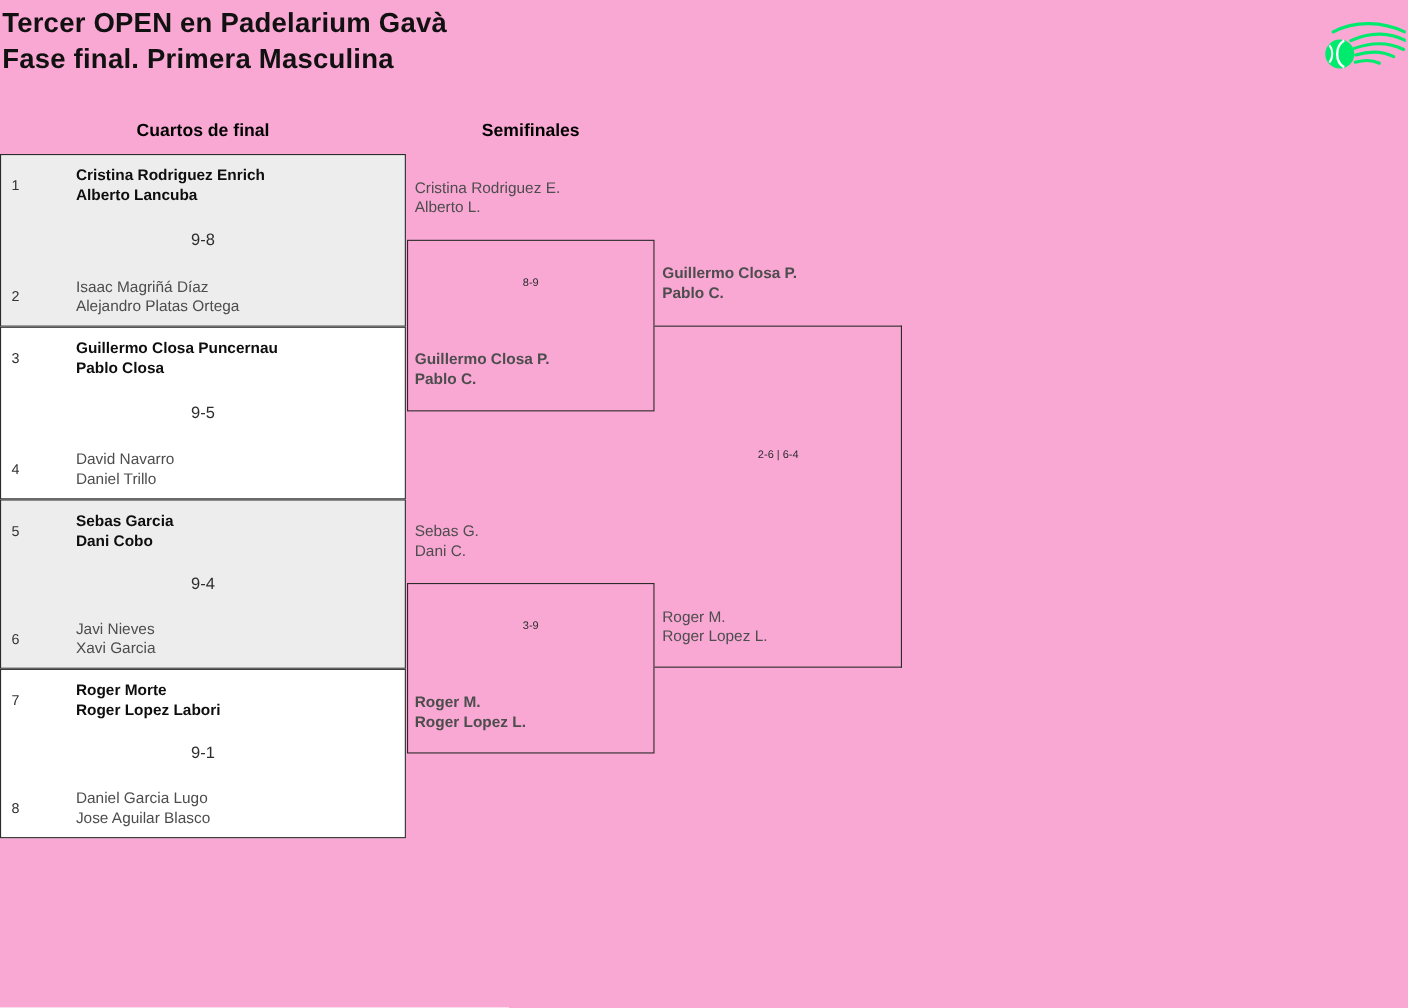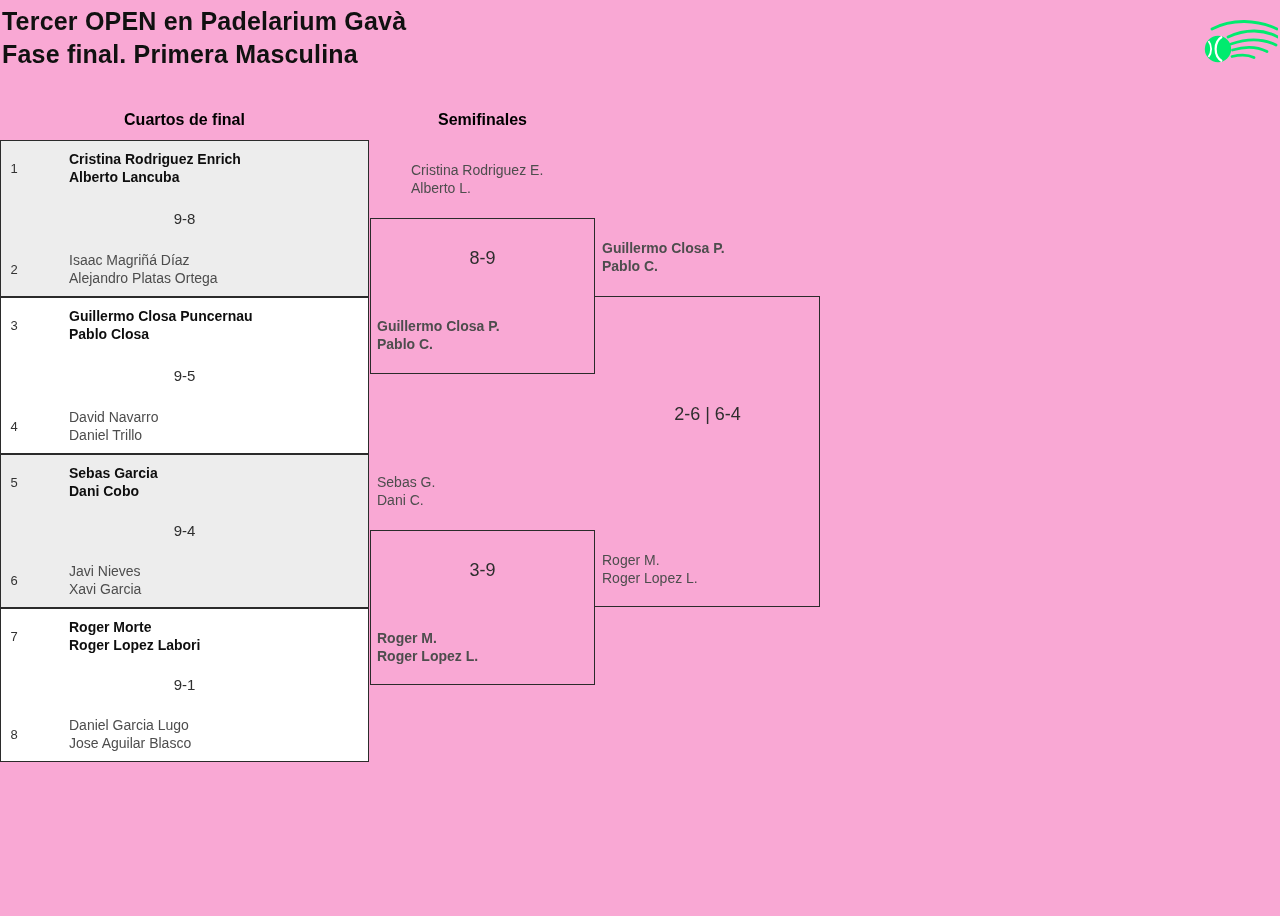--- a/index.html
+++ b/index.html
@@ -31,21 +31,21 @@
     text-align:center; font-size:15px; line-height:18px; color:#2e2e2e; }
 
   .sf-box { position:absolute; left:370px; width:225px; box-sizing:border-box;
     border:1px solid #2b2b2b; background:transparent; }
   .final-box { position:absolute; left:595px; width:225px; box-sizing:border-box;
     border:1px solid #2b2b2b; border-left:none; background:transparent; }
 
   .float-label { position:absolute; font-size:14px; line-height:18px; color:#4d4d4d; }
   .float-label span { display:block; white-space:nowrap; }
   .float-score { position:absolute; width:225px; text-align:center;
-    font-size:18px; line-height:18px; color:#2e2e2e; }
+    font-size:10px; line-height:18px; color:#2e2e2e; }
 </style>
 </head>
 <body>
 
 <div class="page">
 
   <div class="title-wrap">
     <div class="title-line">Tercer OPEN en Padelarium Gavà</div>
     <div class="title-line">Fase final. Primera Masculina</div>
   </div>
@@ -116,21 +116,21 @@
     </div>
     <div class="score">9-1</div>
     <div class="seed seed-bottom">8</div>
     <div class="team team-bottom">
       <span>Daniel Garcia Lugo</span>
       <span>Jose Aguilar Blasco</span>
     </div>
   </div>
 
   <div class="sf-box" style="top:218px; height:156px;"></div>
-  <div class="float-label" style="left:377px; top:161px;margin-left:34px;">
+  <div class="float-label" style="left:377px; top:161px;">
     <span>Cristina Rodriguez E.</span>
     <span>Alberto L.</span>
   </div>
   <div class="float-score" style="left:370px; top:249px;">8-9</div>
   <div class="float-label winner" style="left:377px; top:317px;">
     <span>Guillermo Closa P.</span>
     <span>Pablo C.</span>
   </div>
 
   <div class="sf-box" style="top:530px; height:155px;"></div>

